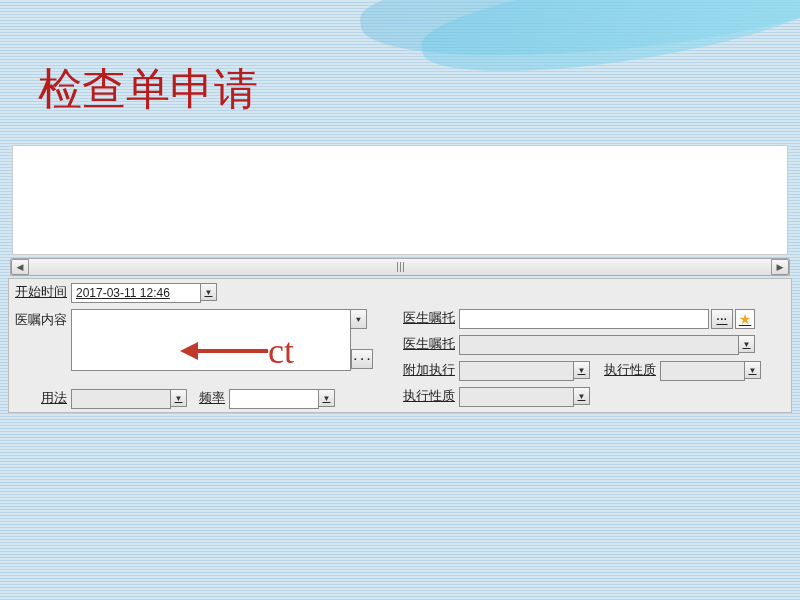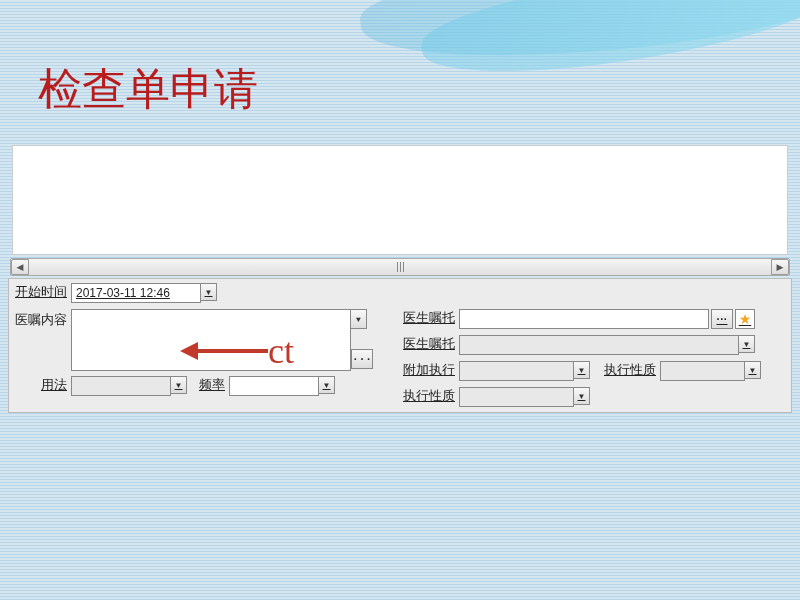--- a/index.html
+++ b/index.html
@@ -193,21 +193,21 @@
   <div style="display:flex; align-items:flex-start;">
     <div class="left-col">
       <div style="display:flex; align-items:flex-start;font-family:Liberation Mono, monospace;">
         <span class="lbl" style="margin-top:2px">医嘱内容</span>
         <span class="textarea-box"></span>
         <div style="display:flex; flex-direction:column;">
           <span class="dd-btn" style="height:20px">▼</span>
           <span class="dots-btn" style="margin-top:20px;margin-left:0">···</span>
         </div>
       </div>
-      <div class="row" style="margin-top:5px;">
+      <div class="row" style="margin-top:18px;">
         <span class="lbl" style="margin-left:26px">用法</span>
         <span class="input disabled-dd" style="width:100px"></span>
         <span class="dd-btn">▼</span>
         <span class="lbl" style="margin-left:12px">频率</span>
         <span class="input" style="width:90px"></span>
         <span class="dd-btn">▼</span>
       </div>
     </div>
 
     <div class="right-col">

